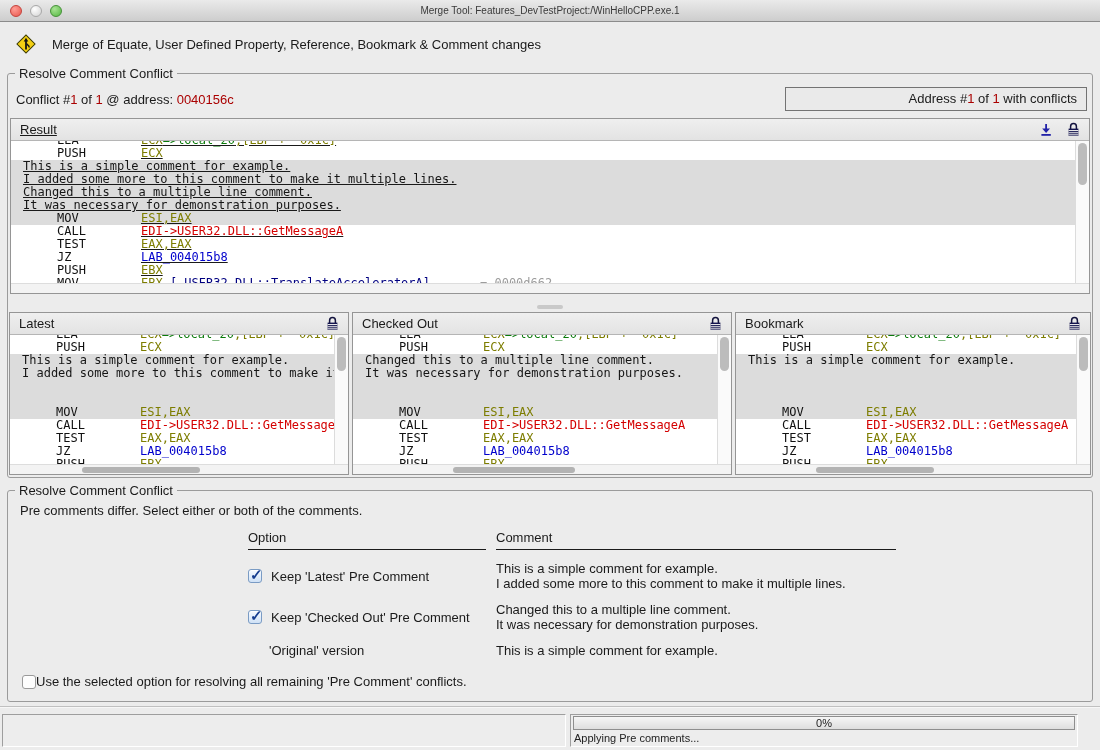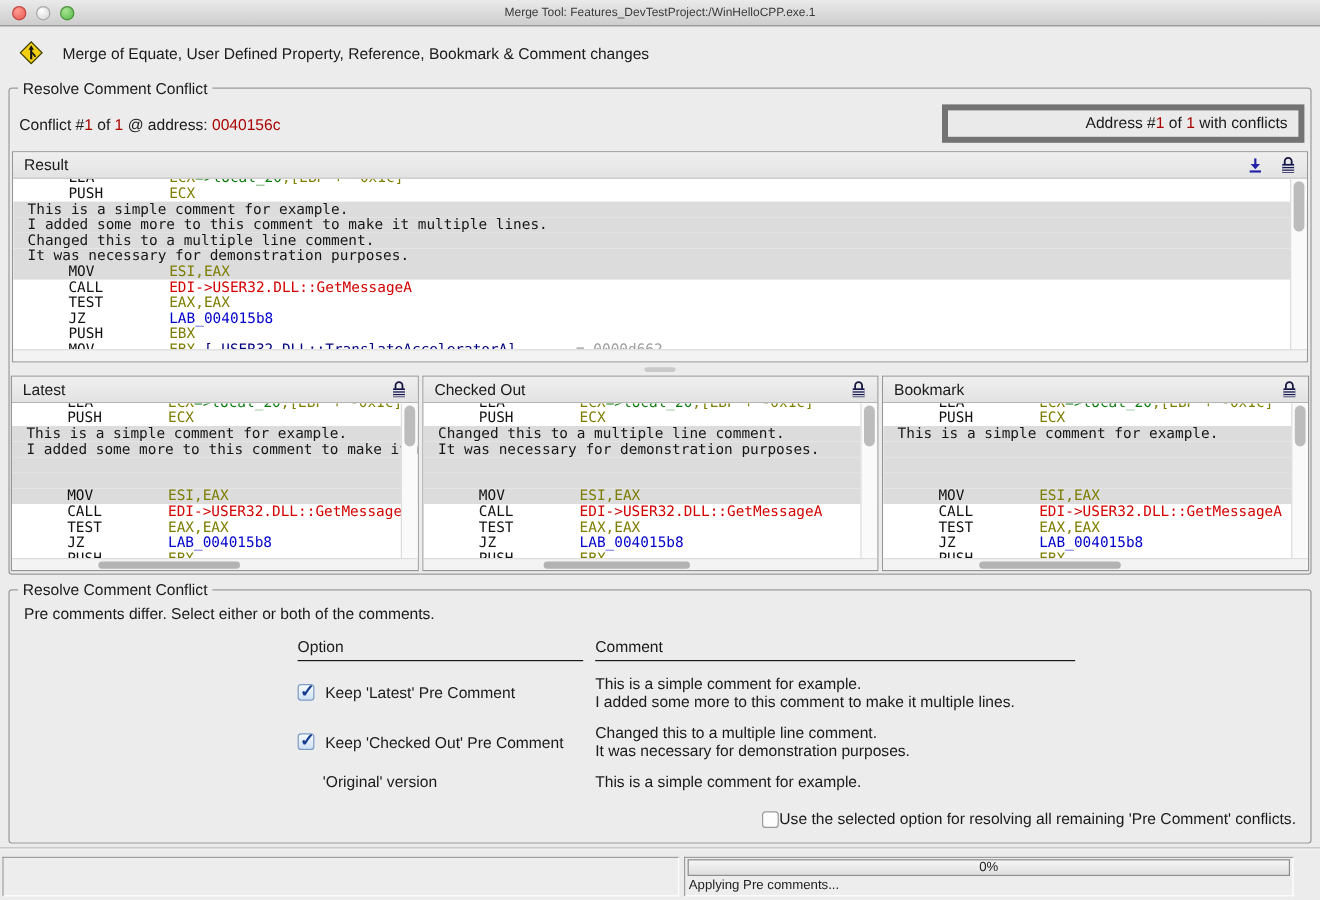--- a/index.html
+++ b/index.html
@@ -22,25 +22,25 @@
   .light-close { background:radial-gradient(circle at 35% 30%, #ff9d95, #e8564c); border:1px solid #c4423c; }
   .light-min   { background:radial-gradient(circle at 35% 30%, #ffffff, #d2d2d2); border:1px solid #a8a8a8; }
   .light-zoom  { background:radial-gradient(circle at 35% 30%, #a8e393, #54b842); border:1px solid #459138; }
   
   .msgbar { display:flex; align-items:center; gap:16px; padding:12px 14px 9px 16px; }
   
   .groupbox { position:relative; border:1px solid #9b9b9b; border-radius:3px; margin:0 7px; }
   .gb-label { position:absolute; top:-8px; left:7px; background:#ececec; padding:0 4px; font-size:13px; color:#1a1a1a; }
   #group-top { margin-top:10px; padding:2px 1px 2px 1px; }
   .conflict-row { display:flex; justify-content:space-between; align-items:center; padding:11px 4px 7px 7px; }
-  .addr-panel { border:5px solid #737373; background:#eaeaea; padding:3px 9px 4px 9px; width:302px; text-align:right; }
+  .addr-panel { border:1px solid #737373; background:#eaeaea; padding:3px 9px 4px 9px; width:302px; text-align:right; }
   .red { color:var(--conflict-red); }
   
   .lpanel { border:1px solid #959595; background:#fff; }
-  #result-panel { margin:0 1px 4px 1px; }
+  #result-panel { margin:0 1px 11px 1px;text-decoration:underline; }
   .panel-header {
     height:22px; background:linear-gradient(#efefef,#e3e3e3);
     border-bottom:1px solid #b5b5b5;
     display:flex; align-items:center; padding:0 9px; gap:14px;
   }
   .ph-title { flex:none; }
   .ph-spacer { flex:1; }
   .listing {
     position:relative; overflow:hidden; background:#fff;
     font-family:"DejaVu Sans Mono", monospace; font-size:12px;
@@ -74,21 +74,21 @@
     width:14px; height:14px; border-radius:3px; flex:none;
     border:1px solid #7a9bc4; position:relative;
     background:linear-gradient(#f6faff,#cfe1f6);
     box-shadow:inset 0 1px 1px rgba(255,255,255,.9);
   }
   .cb.checked::after {
     content:"✓"; position:absolute; left:1px; top:-4px;
     font-size:15px; font-weight:bold; color:#163d8f;
   }
   .cb.plain { border:1px solid #9a9a9a; background:#fdfdfd; }
-  .use-all { display:flex; align-items:center; margin:16px 0 2px 2px;justify-content:flex-end; }
+  .use-all { display:flex; align-items:center; margin:16px 0 2px 2px; }
   
   .buttons-row { display:flex; justify-content:center; gap:25px; margin-top:25px; }
   .btn {
     min-width:72px; height:22px; padding:0 13px;
     border:1px solid #979797; border-radius:4px;
     background:linear-gradient(#ffffff,#ededed 48%,#dcdcdc);
     font-family:"Liberation Sans", sans-serif; font-size:13px; color:#111;
   }
   .btn-default { border-color:#7d9ecd; box-shadow:0 0 0 3px rgba(110,160,230,.55); }
   

